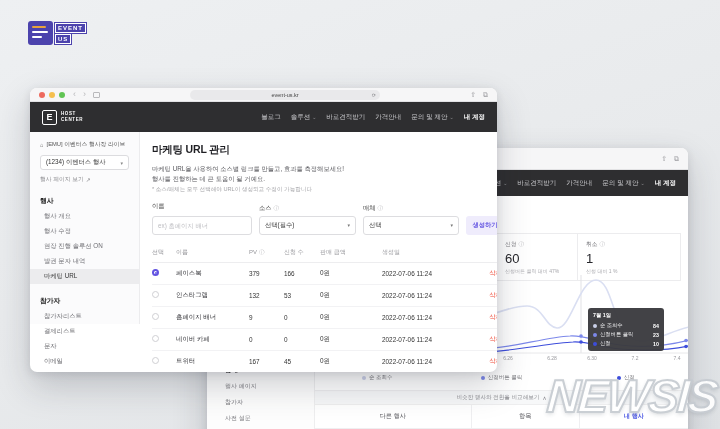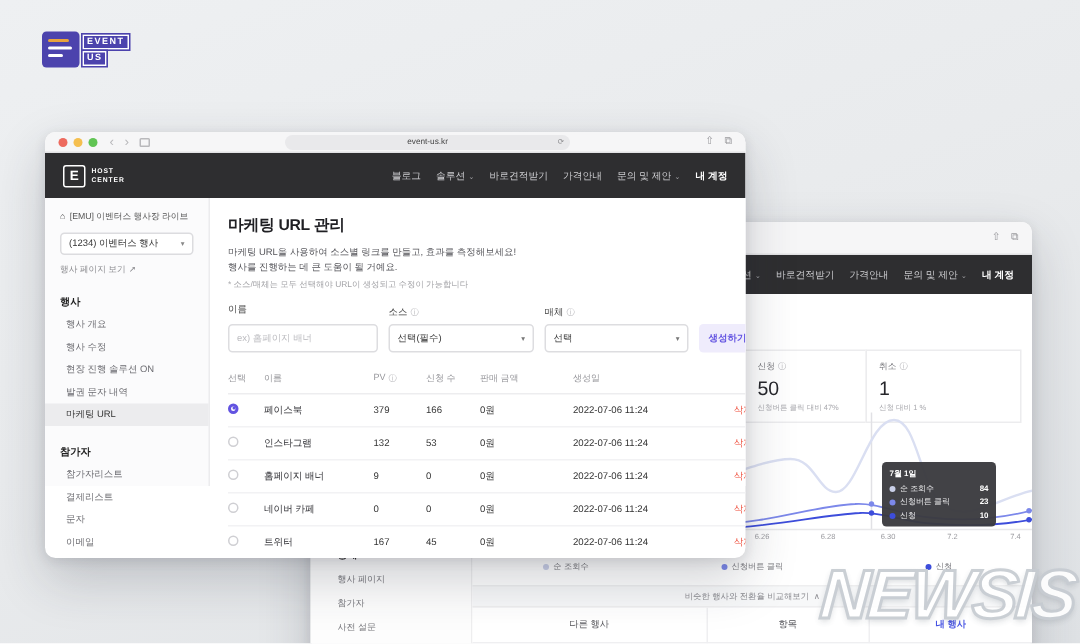--- a/index.html
+++ b/index.html
@@ -205,21 +205,21 @@
         </div>
       </div>
       <div class="b-main">
 
         <div class="cards">
           <div class="card c1">
             <div class="lb">
                 <span>신청</span>
                 <span class="info-i">ⓘ</span>
               </div>
-            <div class="val">50</div>
+            <div class="val">60</div>
             <div class="sub">신청버튼 클릭 대비 47%</div>
           </div>
           <div class="card c2">
             <div class="lb">
                 <span>취소</span>
                 <span class="info-i">ⓘ</span>
               </div>
             <div class="val">1</div>
             <div class="sub">신청 대비 1 %</div>
           </div>

